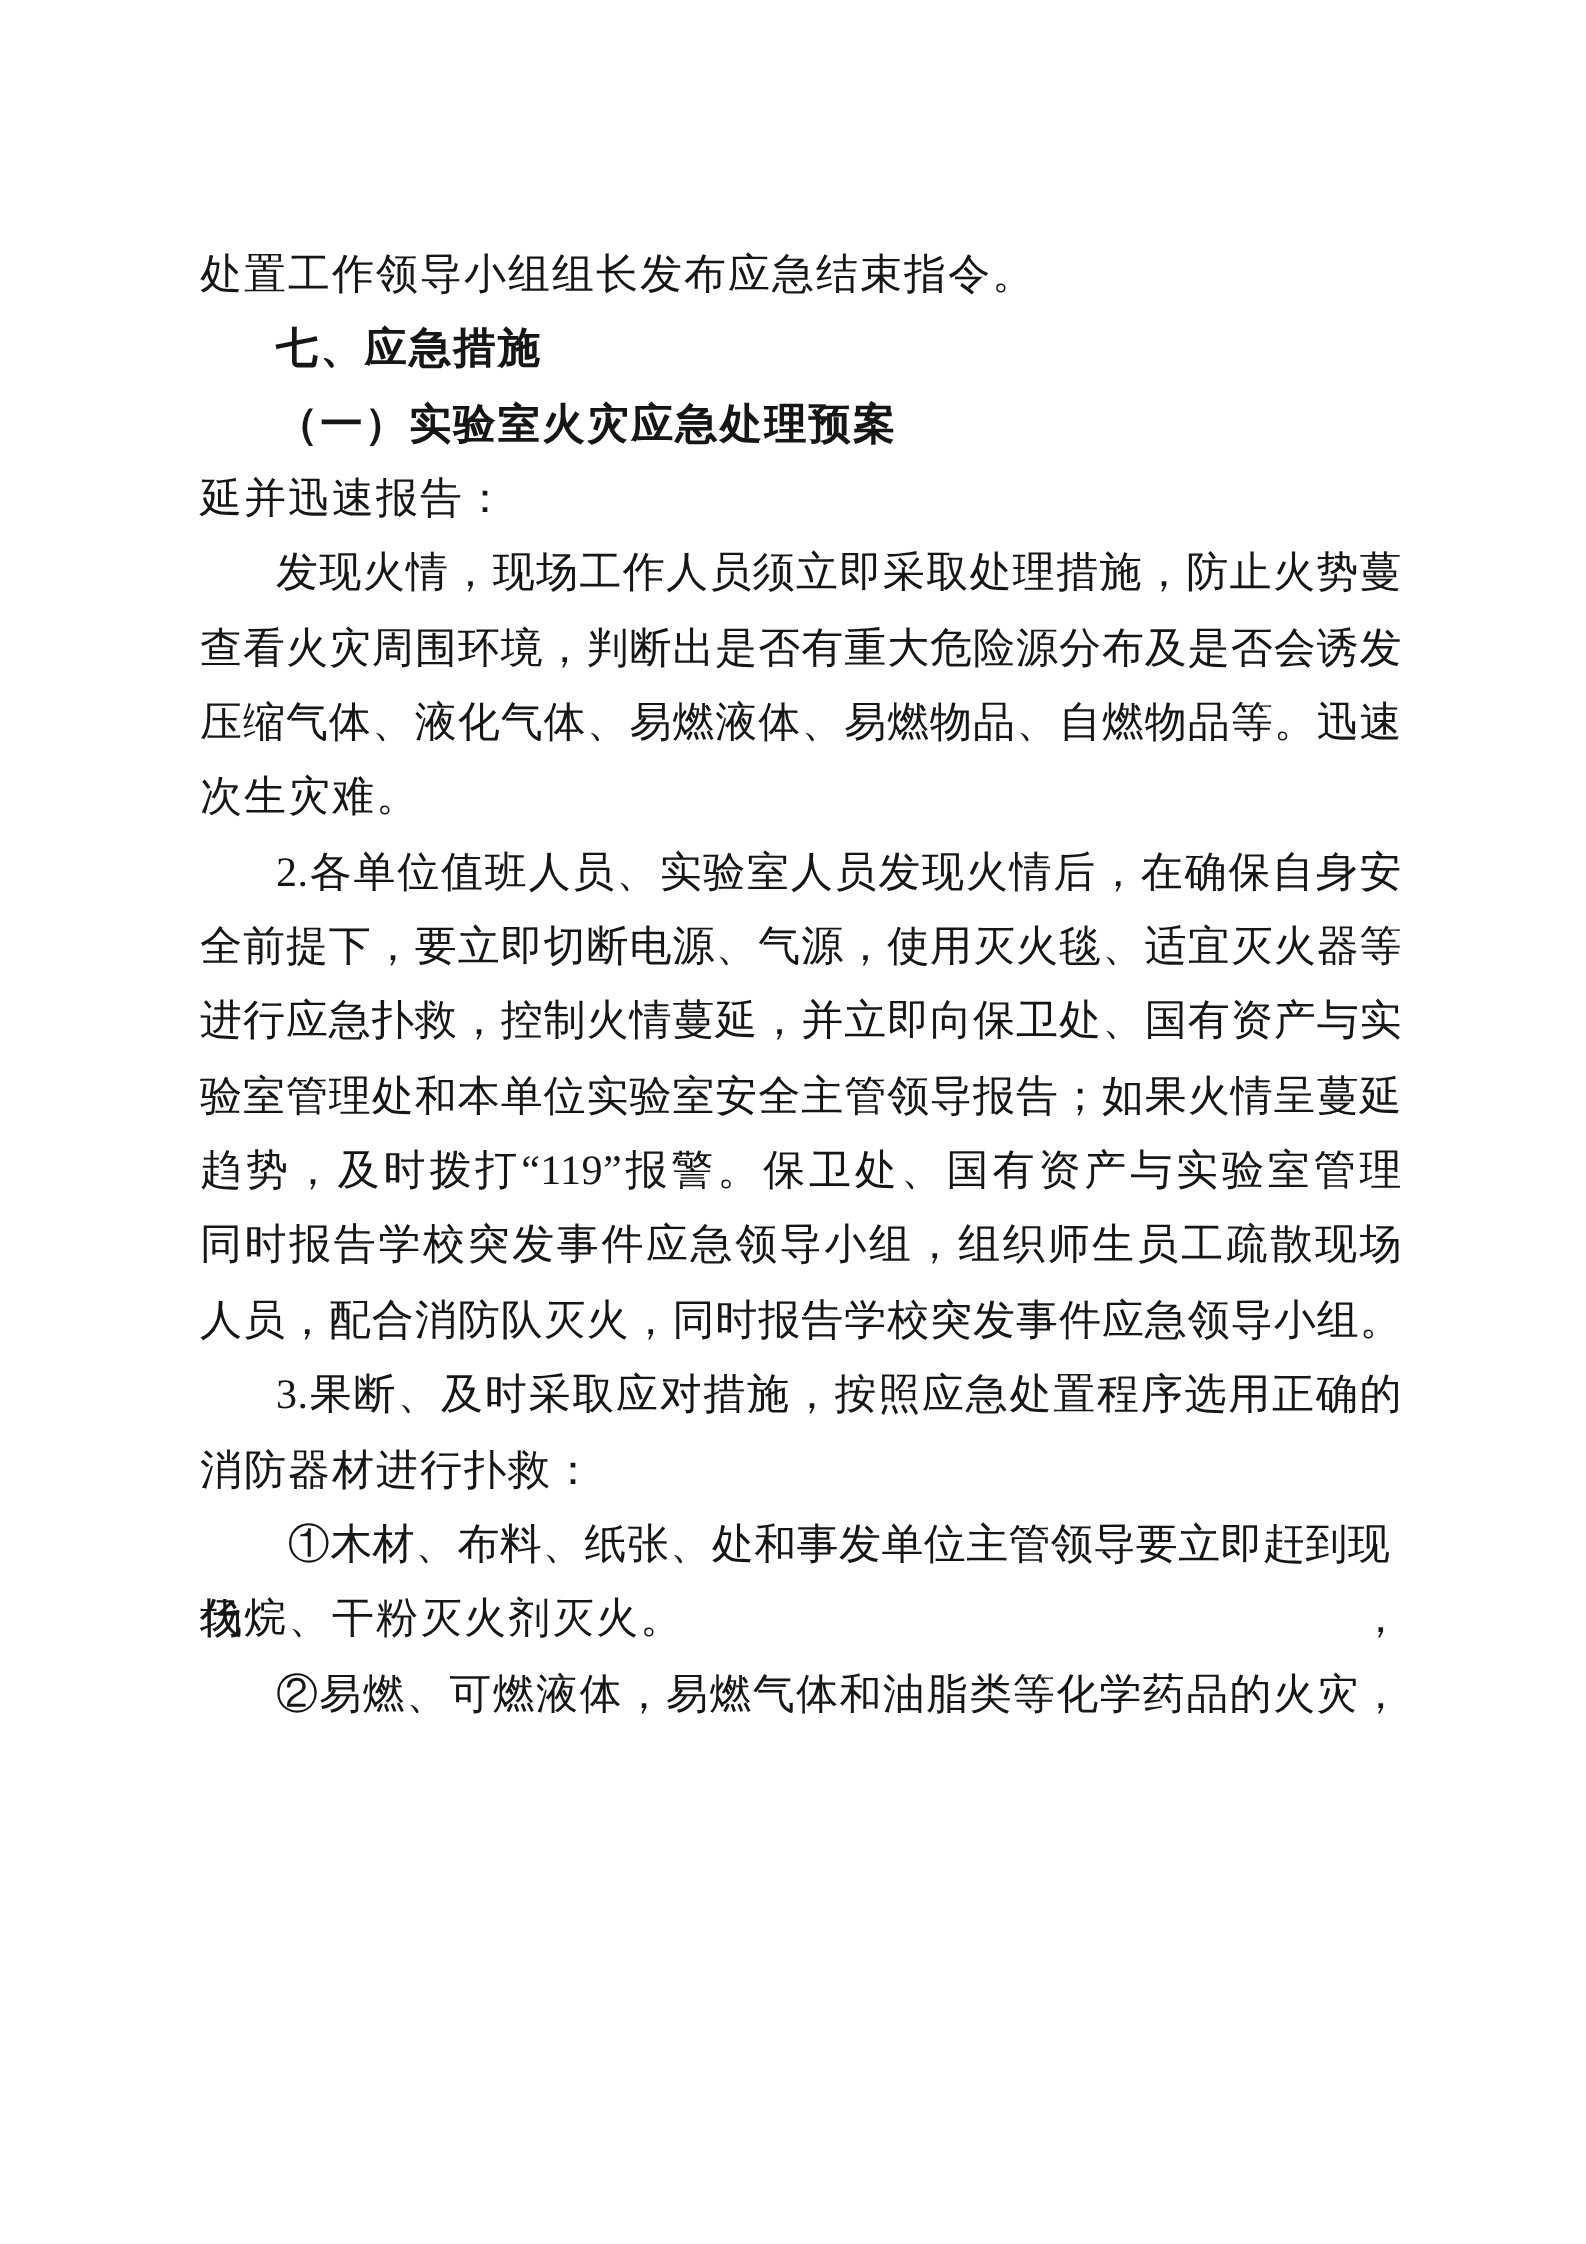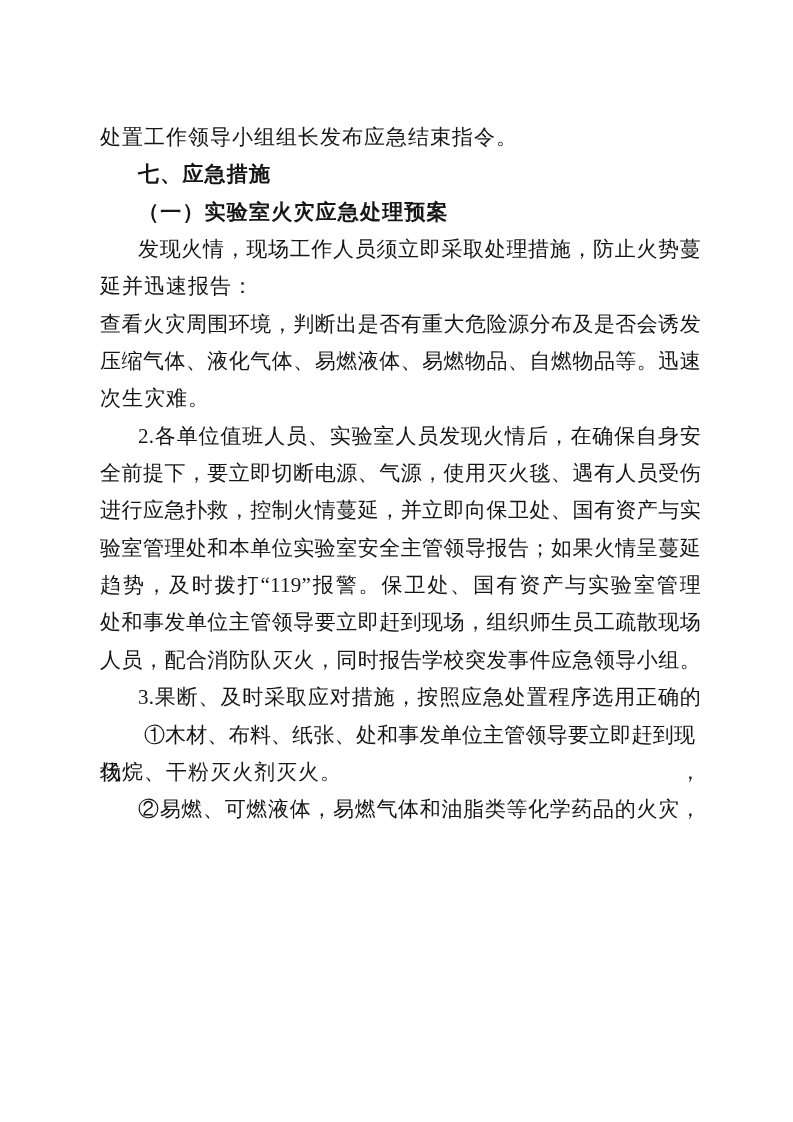--- a/index.html
+++ b/index.html
@@ -45,30 +45,31 @@
   .line.heading { font-weight: 700; letter-spacing: 1.2px; }
 </style>
 </head>
 <body>
 
 <div class="page">
   <div class="text-block">
     <div class="line end">处置工作领导小组组长发布应急结束指令。</div>
     <div class="line heading indent end">七、应急措施</div>
     <div class="line heading indent end">（一）实验室火灾应急处理预案</div>
+    <div class="line end">延并迅速报告：</div>
     <div class="line indent">发现火情，现场工作人员须立即采取处理措施，防止火势蔓</div>
-    <div class="line end">延并迅速报告：</div>
     <div class="line">查看火灾周围环境，判断出是否有重大危险源分布及是否会诱发</div>
     <div class="line">压缩气体、液化气体、易燃液体、易燃物品、自燃物品等。迅速</div>
     <div class="line end">次生灾难。</div>
     <div class="line indent">2.各单位值班人员、实验室人员发现火情后，在确保自身安</div>
-    <div class="line">全前提下，要立即切断电源、气源，使用灭火毯、遇有人员受伤</div>
+    <div class="line">全前提下，要立即切断电源、气源，使用灭火毯、适宜灭火器等</div>
     <div class="line">进行应急扑救，控制火情蔓延，并立即向保卫处、国有资产与实</div>
     <div class="line">验室管理处和本单位实验室安全主管领导报告；如果火情呈蔓延</div>
     <div class="line">趋势，及时拨打“119”报警。保卫处、国有资产与实验室管理</div>
-    <div class="line">处和事发单位主管领导要立即赶到现场，组织师生员工疏散现场</div>
+    <div class="line">同时报告学校突发事件应急领导小组，组织师生员工疏散现场</div>
     <div class="line">人员，配合消防队灭火，同时报告学校突发事件应急领导小组。</div>
     <div class="line indent">3.果断、及时采取应对措施，按照应急处置程序选用正确的</div>
+    <div class="line end">消防器材进行扑救：</div>
     <div class="line indent">①木材、布料、纸张、处和事发单位主管领导要立即赶到现场，</div>
     <div class="line end">代烷、干粉灭火剂灭火。</div>
     <div class="line indent">②易燃、可燃液体，易燃气体和油脂类等化学药品的火灾，</div>
   </div>
 </div>
 
 </body></html>

